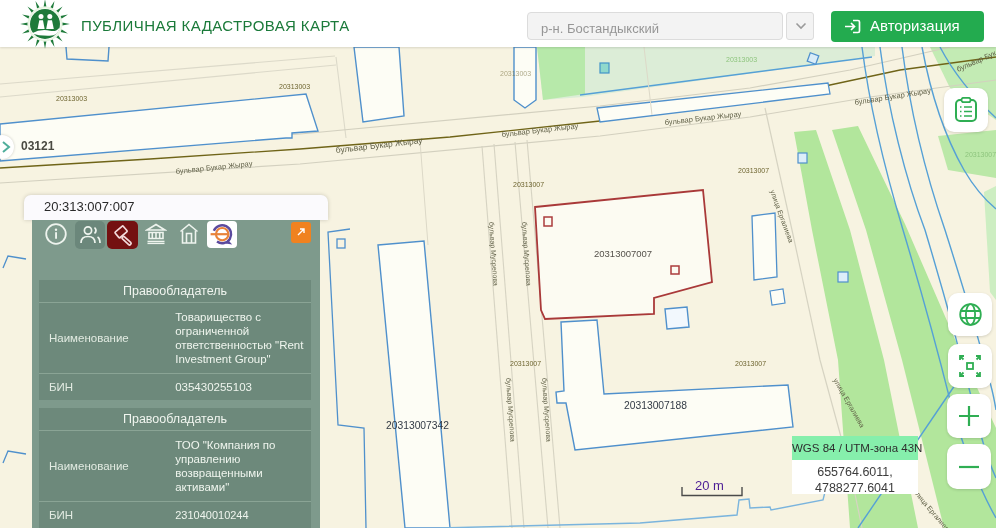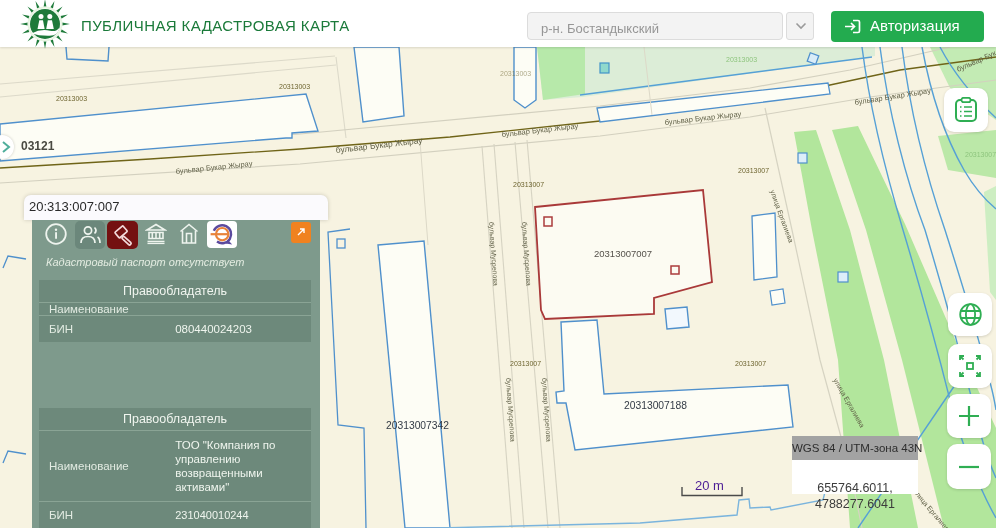--- a/index.html
+++ b/index.html
@@ -200,21 +200,21 @@
 </div>
 
 <div class="abs" style="left:-10px;top:135px;width:24px;height:24px;border-radius:50%;background:#ffffff;box-shadow:0 0 3px rgba(0,0,0,.2);"></div>
 <svg class="abs" style="left:0;top:140px" width="12" height="14" viewBox="0 0 12 14">
     <path d="M3,2 L9,7 L3,12" fill="none" stroke="#4fae9b" stroke-width="2"></path>
   </svg>
 
 <div class="abs" style="left:13px;top:139px;font-size:12px;font-weight:bold;color:#4a4a42;padding-left:8px;">03121</div>
 
 <div class="abs" style="left:24px;top:195px;width:304px;height:25px;background:#fbfafd;border-radius:7px 7px 0 0;box-shadow:0 0 4px rgba(0,0,0,.18);">
-  <div style="margin:4px 0 0 5px;font-size:13px;color:#2a2a2a;">20:313:007:007</div>
+  <div style="margin:4px 0 0 20px;font-size:13px;color:#2a2a2a;">20:313:007:007</div>
 </div>
 
 <div class="abs" style="left:32px;top:220px;width:288px;height:308px;background:#7e9a8c;">
 
   <svg class="abs" style="left:13px;top:3px" width="22" height="22" viewBox="0 0 22 22">
     <circle cx="11" cy="11" r="9.8" fill="none" stroke="#eef4ee" stroke-width="1.8"></circle>
     <circle cx="11" cy="6.8" r="1.2" fill="#eef4ee"></circle>
     <rect x="10.1" y="9" width="1.9" height="7" rx="0.9" fill="#eef4ee"></rect>
   </svg>
 
@@ -262,33 +262,33 @@
       <path d="M1.6,12.2 L19.4,12.2" stroke="#e8833a" stroke-width="2.2"></path>
     </svg>
   </div>
 
   <div class="abs" style="left:259px;top:2px;width:20px;height:21px;background:#f08220;border-radius:3px;">
     <svg style="position:absolute;left:5px;top:5px" width="10" height="10" viewBox="0 0 10 10">
       <path d="M2,8 L8,2 M4,2 L8,2 L8,6" fill="none" stroke="#ffffff" stroke-width="1.4"></path>
     </svg>
   </div>
 
-  <div class="abs" style="left:14px;top:36px;font-size:11px;font-style:italic;color:#e3ece1;">Кадастровый паспорт отсутствует</div>
 
   <div class="abs" style="left:7px;top:60px;width:272px;background:#6d897b;">
 
     <div style="height:22px;border-bottom:1px solid #8aa495;text-align:center;font-size:12.5px;color:#f0f5ef;line-height:22px;">Правообладатель</div>
 
     <div style="display:flex;border-bottom:1px solid #8aa495;">
       <div style="width:133px;font-size:11.5px;color:#e2ebe2;display:flex;align-items:center;padding-left:10px;box-sizing:border-box;">Наименование</div>
+      <div style="width:139px;font-size:11.5px;color:#eff5ee;line-height:14px;padding:7px 0 7px 6px;">Товарищество с ограниченной ответственностью "Rent Investment Group"</div>
     </div>
 
     <div style="display:flex;height:26px;align-items:center;">
       <div style="width:133px;font-size:11.5px;color:#e2ebe2;padding-left:10px;box-sizing:border-box;">БИН</div>
-      <div style="width:139px;font-size:11.5px;color:#eff5ee;padding-left:6px;">080440024203</div>
+      <div style="width:139px;font-size:11.5px;color:#eff5ee;padding-left:6px;">035430255103</div>
     </div>
   </div>
 
   <div class="abs" style="left:7px;top:188px;width:272px;background:#6d897b;">
 
     <div style="height:22px;border-bottom:1px solid #8aa495;text-align:center;font-size:12.5px;color:#f0f5ef;line-height:22px;">Правообладатель</div>
 
     <div style="display:flex;border-bottom:1px solid #8aa495;">
       <div style="width:133px;font-size:11.5px;color:#e2ebe2;display:flex;align-items:center;padding-left:10px;box-sizing:border-box;">Наименование</div>
       <div style="width:139px;font-size:11.5px;color:#eff5ee;line-height:14px;padding:7px 0 7px 6px;">ТОО "Компания по управлению возвращенными активами"</div>
@@ -345,15 +345,15 @@
   <svg style="position:absolute;left:10px;top:11px" width="24" height="24" viewBox="0 0 24 24">
     <path d="M2,12 L22,12" stroke="#2fae53" stroke-width="2.2"></path>
   </svg>
 </div>
 
 <svg class="abs" style="left:678px;top:480px" width="70" height="18" viewBox="0 0 70 18">
   <path d="M4,7 L4,15.5 L64,15.5 L64,7" fill="none" stroke="#4a4a4a" stroke-width="1.4"></path>
 </svg>
 <div class="abs" style="left:695px;top:478px;font-size:13px;color:#4c1d95;">20 m</div>
 
-<div class="abs" style="left:792px;top:436px;width:126px;height:24px;background:#a3a3a3;text-align:center;font-size:11.5px;color:#2d2d2d;line-height:24px;white-space:nowrap;">WGS 84 / UTM-зона 43N</div>
-
-<div class="abs" style="left:792px;top:460px;width:126px;height:34px;background:#ffffff;text-align:center;font-size:12.5px;color:#3c3c3c;line-height:16px;padding-top:20px;box-sizing:border-box;">655764.6011,<br>4788277.6041</div>
+<div class="abs" style="left:792px;top:436px;width:126px;height:24px;background:#86efac;text-align:center;font-size:11.5px;color:#2d2d2d;line-height:24px;white-space:nowrap;">WGS 84 / UTM-зона 43N</div>
+
+<div class="abs" style="left:792px;top:460px;width:126px;height:34px;background:#ffffff;text-align:center;font-size:12.5px;color:#3c3c3c;line-height:16px;padding-top:4px;box-sizing:border-box;">655764.6011,<br>4788277.6041</div>
 
 </body></html>

